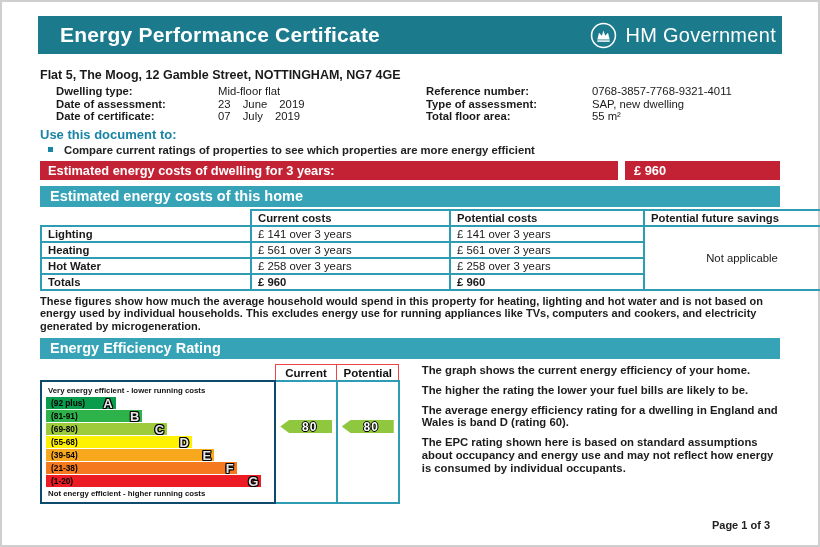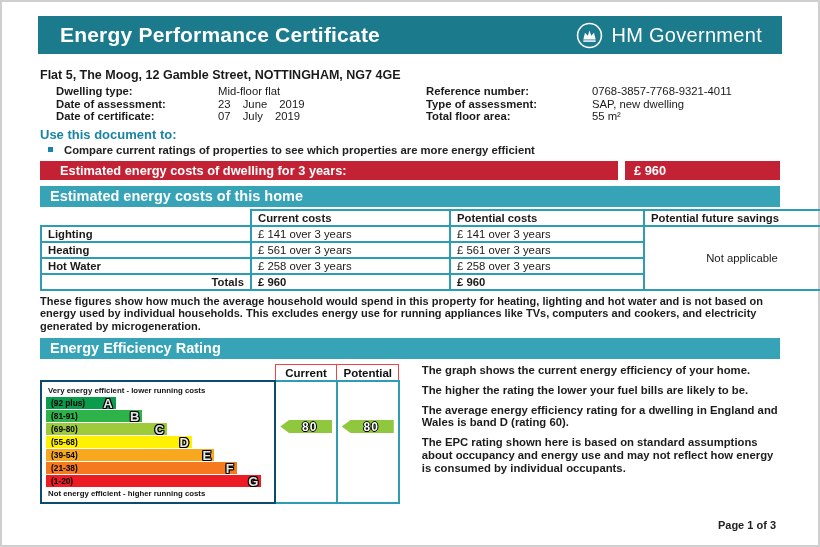--- a/index.html
+++ b/index.html
@@ -6,21 +6,21 @@
   body{
     width:820px;height:547px;background:#ffffff;
     font-family:"Liberation Sans", sans-serif;color:#1a1a1a;
     position:relative;overflow:hidden;
   }
   .page{position:absolute;inset:0;border:2px solid #cfcfcf;background:#fff;}
 
   
   .header-bar{
     margin:14px 36px 14px;height:38px;display:flex;align-items:center;
-    justify-content:space-between;padding:0 20px 0 22px;box-sizing:border-box;
+    justify-content:space-between;padding:0 6px 0 22px;box-sizing:border-box;
   }
   .header-title{color:#fff;font-size:21px;font-weight:700;letter-spacing:.2px;}
   .gov-logo{display:flex;align-items:center;gap:8px;color:#fff;}
   .gov-logo svg{display:block;}
   .gov-text{font-size:20px;font-weight:400;letter-spacing:.3px;}
 
   
   .address{margin:6px 38px 0;font-size:12.5px;font-weight:700;}
   .details{margin:3px 54px 0;display:grid;grid-template-columns:162px 208px 166px auto;
     font-size:11.3px;line-height:12.5px;}
@@ -29,39 +29,39 @@
   .spread{word-spacing:9px;}
 
   .use-doc-heading{margin:4px 38px 0;color:#1a84a5;font-size:13px;font-weight:700;}
   .bullet-row{margin:2px 38px 0 46px;display:flex;align-items:center;gap:11px;}
   .bullet-square{width:5px;height:5px;background:#1a84a5;flex:0 0 auto;}
   .bullet-text{font-size:11.3px;font-weight:700;color:#222;}
 
   
   .cost-banner{margin:5px 38px 0;display:flex;gap:7px;height:19px;}
   .cost-banner .left{flex:1;color:#fff;font-size:12.8px;font-weight:700;
-    line-height:19px;padding-left:20px;}
+    line-height:19px;padding-left:8px;}
   .cost-banner .right{width:155px;color:#fff;font-size:12.8px;font-weight:700;
     line-height:19px;padding-left:9px;box-sizing:border-box;}
 
   
   .teal-banner{margin:6px 38px 0;height:21px;color:#fff;font-size:14.5px;
     font-weight:700;line-height:20px;padding-left:10px;}
 
   
   .cost-table{margin:2px 38px 0;border-collapse:collapse;width:744px;
     font-size:11.3px;table-layout:fixed;}
   .cost-table td,.cost-table th{border:2px solid #2e9cb2;padding:1px 6px;height:12px;
     text-align:left;vertical-align:middle;}
   .cost-table .c0{width:197px;} .cost-table .c1{width:185px;}
   .cost-table .c2{width:180px;} .cost-table .c3{width:182px;}
   .cost-table .blank{border:none;}
   .cost-table th{font-weight:700;}
   .cost-table .rowlbl{font-weight:700;}
-  .cost-table .totlbl{font-weight:700;text-align:right;}
+  .cost-table .totlbl{font-weight:700;text-align:left;}
   .cost-table .tot{font-weight:700;}
   .cost-table .na{text-align:center;font-weight:400;}
 
   .note{margin:4px 38px 0;font-size:11px;font-weight:700;color:#1c1c1c;line-height:1.14;width:744px;}
 
   
   .rating-wrap{margin:5px 38px 0;display:flex;align-items:flex-start;}
   .graph-table{border-collapse:collapse;table-layout:fixed;}
   .graph-table td,.graph-table th{padding:0;}
   .graph-table .hd-blank{border:none;width:245px;}
@@ -80,21 +80,21 @@
   .w0{width:31%;} .w1{width:43%;gap:40px;} .w2{width:54%;} .w3{width:65%;}
   .w4{width:75%;} .w5{width:85%;} .w6{width:96%;}
   .arrow{position:absolute;left:4px;top:38px;width:52px;height:13px;
     clip-path:polygon(0 50%,17% 0,100% 0,100% 100%,17% 100%);
     display:flex;align-items:center;justify-content:center;padding-left:7px;box-sizing:border-box;}
   .arrow span{font-size:12px;font-weight:700;letter-spacing:1px;color:#fff;
     text-shadow:-1px 0 #000,1px 0 #000,0 -1px #000,0 1px #000;}
   .rating-notes{padding-left:22px;width:372px;}
   .rating-notes p{margin:0 0 7px 0;font-size:11.3px;font-weight:700;color:#1c1c1c;line-height:1.13;}
 
-  .footer{position:absolute;right:42px;bottom:14px;font-size:11px;font-weight:700;color:#222;}
+  .footer{position:absolute;right:48px;bottom:14px;font-size:11px;font-weight:700;color:#222;}
 </style>
 </head>
 <body>
 
 <div class="page">
 
   <div class="header-bar" style="background: rgb(27, 122, 140);">
     <div class="header-title">Energy Performance Certificate</div>
     <div class="gov-logo">
       <span>

